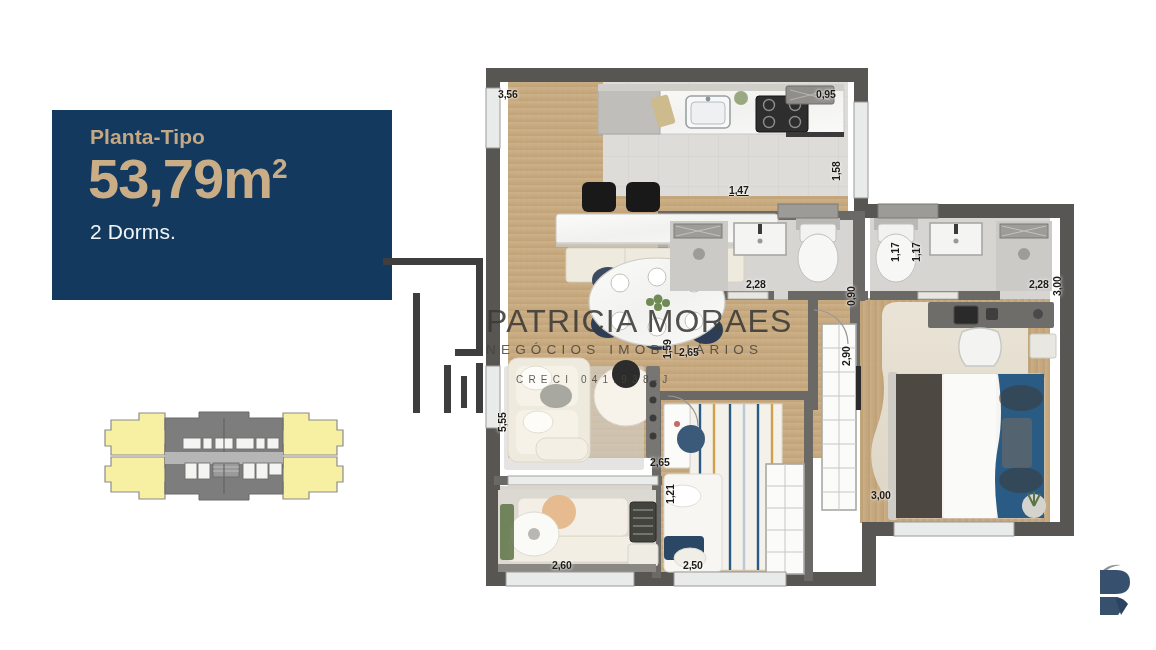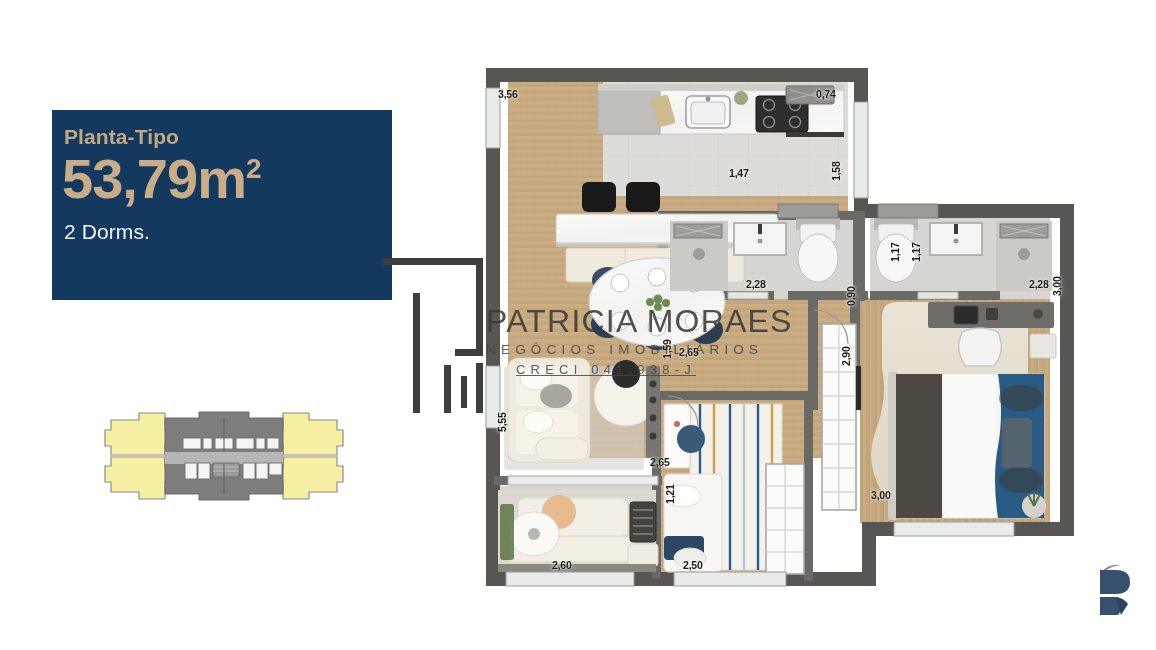--- a/index.html
+++ b/index.html
@@ -16,21 +16,21 @@
     background: #ffffff;
     overflow: hidden;
   }
 
   
   #info-panel {
     position: absolute;
     left: 52px; top: 110px;
     width: 340px; height: 190px;
     background: #14395f;
-    padding: 16px 0 0 12px;
+    padding: 16px 0 0 38px;
   }
   #info-panel .kicker {
     color: #c4a883;
     font-size: 21px;
     font-weight: bold;
     letter-spacing: .1px;
     line-height: 1;
     margin-bottom: 4px;
   }
   #info-panel .area {
@@ -111,29 +111,28 @@
   #watermark .wm2 {
     font-size: 13.5px;
     color: #46443f;
     opacity: .85;
     letter-spacing: 5.2px;
     line-height: 1;
     margin-top: 6px;
     white-space: nowrap;
   }
   #watermark .wm3 {
-    font-size: 13px;
+    font-size: 10px;
     color: #46443f;
     opacity: .85;
     letter-spacing: 5.2px;
     line-height: 1;
-    margin-top: 6px;
+    margin-top: 18px;
     margin-left: 30px;
     white-space: nowrap;
-    text-decoration: underline;
   }
 </style>
 </head>
 <body>
 
 <div id="stage">
 
   <div id="info-panel">
     <div class="kicker">Planta-Tipo</div>
     <div class="area"><span>53,79m</span><sup>2</sup></div>
@@ -486,22 +485,22 @@
         <rect x="416" y="456" width="120" height="14" fill="#e9eaea" stroke="#9b9a96"></rect>
         <rect x="300" y="138" width="60" height="14" fill="#9c9b97" stroke="#7c7b78"></rect>
         <rect x="400" y="138" width="60" height="14" fill="#9c9b97" stroke="#7c7b78"></rect>
         <rect x="30" y="410" width="150" height="9" fill="#ebecec" stroke="#a4a39f"></rect>
       </g>
     </svg>
     </div>
 
     <div class="layer" id="dim-layer">
         <span class="dim" style="left: 20px; top: 22px;">3,56</span>
-        <span class="dim" style="left: 338px; top: 22px;">0,74</span>
-        <span class="dim" style="left: 251px; top: 101px;">1,47</span>
+        <span class="dim" style="left: 338px; top: 22px;">0,95</span>
+        <span class="dim" style="left: 251px; top: 118px; text-decoration: underline;">1,47</span>
         <span class="dim vert" style="left: 352px; top: 115px;">1,58</span>
         <span class="dim" style="left: 268px; top: 212px;">2,28</span>
         <span class="dim vert" style="left: 411px; top: 196px;">1,17</span>
         <span class="dim vert" style="left: 432px; top: 196px;">1,17</span>
         <span class="dim" style="left: 551px; top: 212px;">2,28</span>
         <span class="dim vert" style="left: 573px; top: 230px;">3,00</span>
         <span class="dim" style="left: 393px; top: 423px;">3,00</span>
         <span class="dim vert" style="left: 367px; top: 240px;">0,90</span>
         <span class="dim vert" style="left: 362px; top: 300px;">2,90</span>
         <span class="dim" style="left: 205px; top: 493px;">2,50</span>

